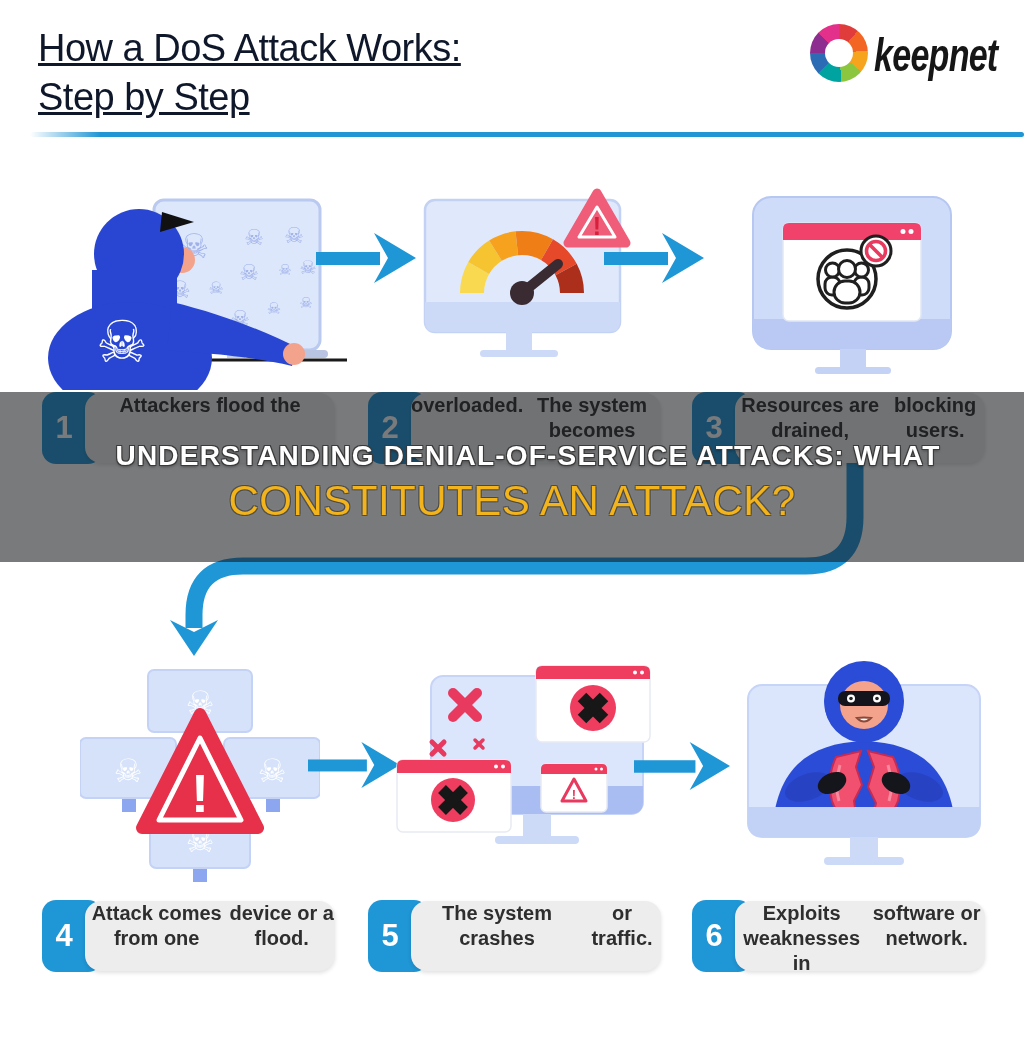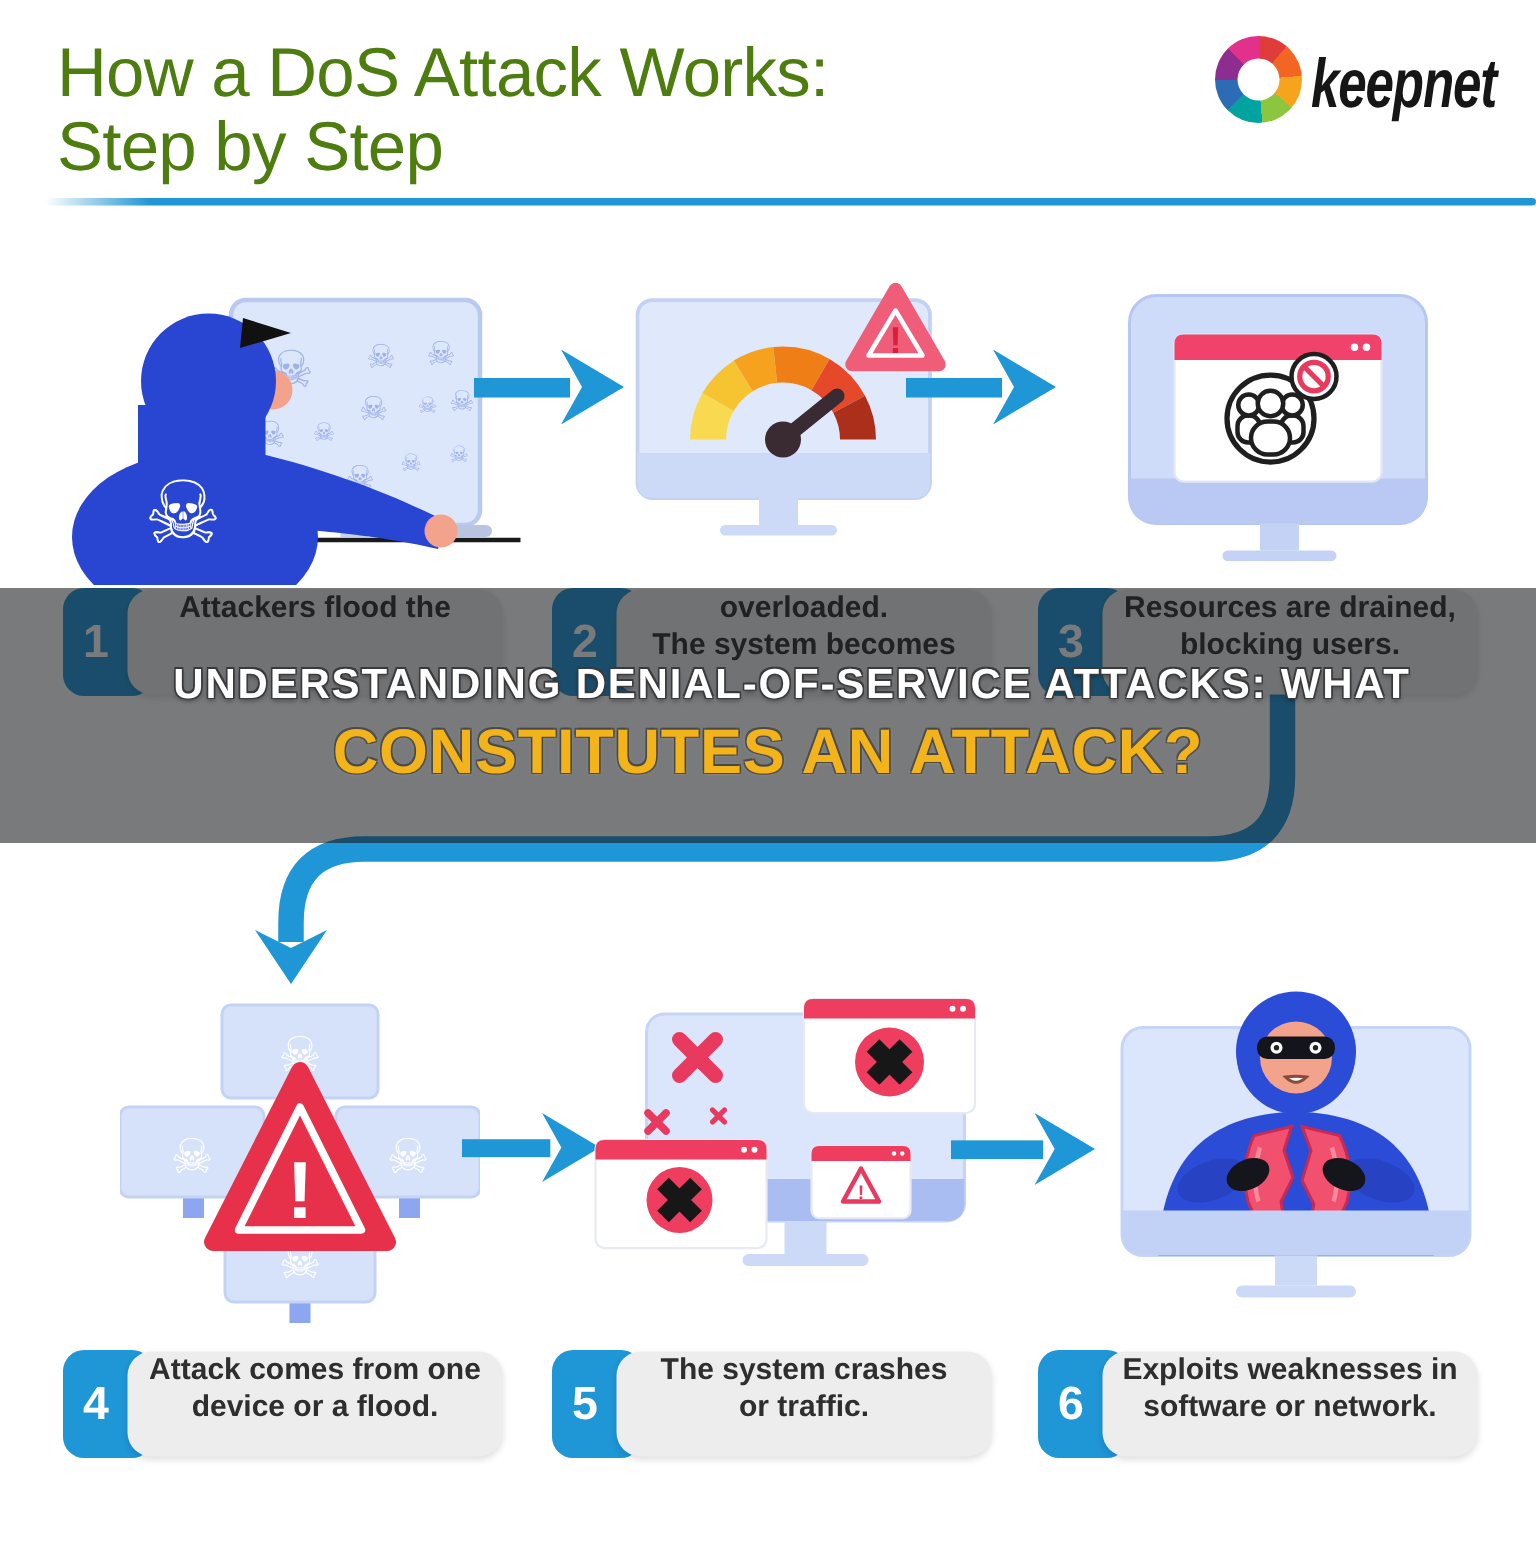--- a/index.html
+++ b/index.html
@@ -1,21 +1,21 @@
 <!DOCTYPE html>
 <html><head>
 <meta charset="utf-8">
 <style>
   html,body{margin:0;padding:0;background:#fff;}
   body{font-family:"Liberation Sans",sans-serif;}
   .canvas{position:relative;width:1024px;height:1038px;background:#fff;overflow:hidden;}
 
   
-  .title{position:absolute;left:38px;top:24px;font-size:46px;line-height:49px;
-         color:#4d7c0f;letter-spacing:-0.5px;}
+  .title{position:absolute;left:38px;top:24px;font-size:38px;line-height:49px;
+         color:#0f172a;letter-spacing:-0.5px;text-decoration:underline;}
   .logo{position:absolute;left:810px;top:22px;width:210px;height:64px;font-style:italic;}
   .logo-swirl{position:absolute;left:0;top:2px;width:58px;height:58px;border-radius:50%;
       background:conic-gradient(#e03c3c 0 40deg,#f26522 40deg 85deg,#f6a41d 85deg 130deg,
       #8cc63e 130deg 175deg,#00a3a0 175deg 225deg,#2b6cb5 225deg 270deg,
       #8e2d90 270deg 315deg,#e3308a 315deg 360deg);}
   .logo-swirl-hole{position:absolute;left:15px;top:15px;width:28px;height:28px;
       border-radius:50%;background:#fff;}
   .logo-word{position:absolute;left:64px;top:6px;font-size:46px;font-weight:bold;color:#161616;
       transform:scaleX(0.74);transform-origin:left center;letter-spacing:-1px;}
   .divider{position:absolute;left:30px;top:132px;width:994px;height:5px;border-radius:3px;
@@ -26,32 +26,32 @@
   .gfx svg{display:block;width:100%;height:100%;}
   .arrow-right{position:absolute;z-index:1;}
   .curve-arrow{position:absolute;left:0;top:0;width:1024px;height:1038px;z-index:1;pointer-events:none;}
 
   
   .step-label{position:absolute;width:293px;height:72px;z-index:2;}
   .step-tab{position:absolute;left:0;top:0;width:60px;height:72px;background:#1f96d6;border-radius:14px;}
   .step-num{position:absolute;left:0;top:0;width:44px;height:72px;display:flex;align-items:center;
       justify-content:center;font-size:31px;font-weight:bold;color:#ffffff;}
   .step-box{position:absolute;left:43px;top:1px;width:250px;height:70px;background:#ededed;
-      border-radius:16px;display:flex;flex-direction:column;justify-content:flex-start;text-align:center;
+      border-radius:16px;display:flex;flex-direction:row;justify-content:center;text-align:center;
       font-weight:bold;font-size:20px;line-height:25px;color:#2e2e2e;
       box-shadow:0 2px 4px rgba(0,0,0,0.12);}
 
   
   .dim-band{position:absolute;left:0;top:392px;width:1024px;height:170px;
       background:rgba(22,24,28,0.575);z-index:5;}
   .banner{position:absolute;left:0;top:0;width:1024px;z-index:6;text-align:center;}
   .banner-line1{position:absolute;left:0;top:440px;width:1024px;font-size:28px;font-weight:bold;
       color:#ffffff;letter-spacing:1.2px;
       text-shadow:-1px -1px 0 #3a3a3a,1px -1px 0 #3a3a3a,-1px 1px 0 #3a3a3a,1px 1px 0 #3a3a3a,0 2px 3px rgba(0,0,0,.35);padding-left:16px;}
-  .banner-line2{position:absolute;left:0;top:477px;width:1024px;font-size:42px;font-weight:bold;
+  .banner-line2{position:absolute;left:0;top:477px;width:1024px;font-size:42px;font-weight:normal;
       color:#f2b31b;letter-spacing:0.5px;
       text-shadow:-1px -1px 0 rgba(70,70,70,.8),1px -1px 0 rgba(70,70,70,.8),
       -1px 1px 0 rgba(70,70,70,.8),1px 1px 0 rgba(70,70,70,.8),0 0 3px rgba(255,255,255,.25);}
   .sk{font-family:"DejaVu Sans",sans-serif;}
 </style>
 </head>
 <body>
 
 <div class="canvas">
 

